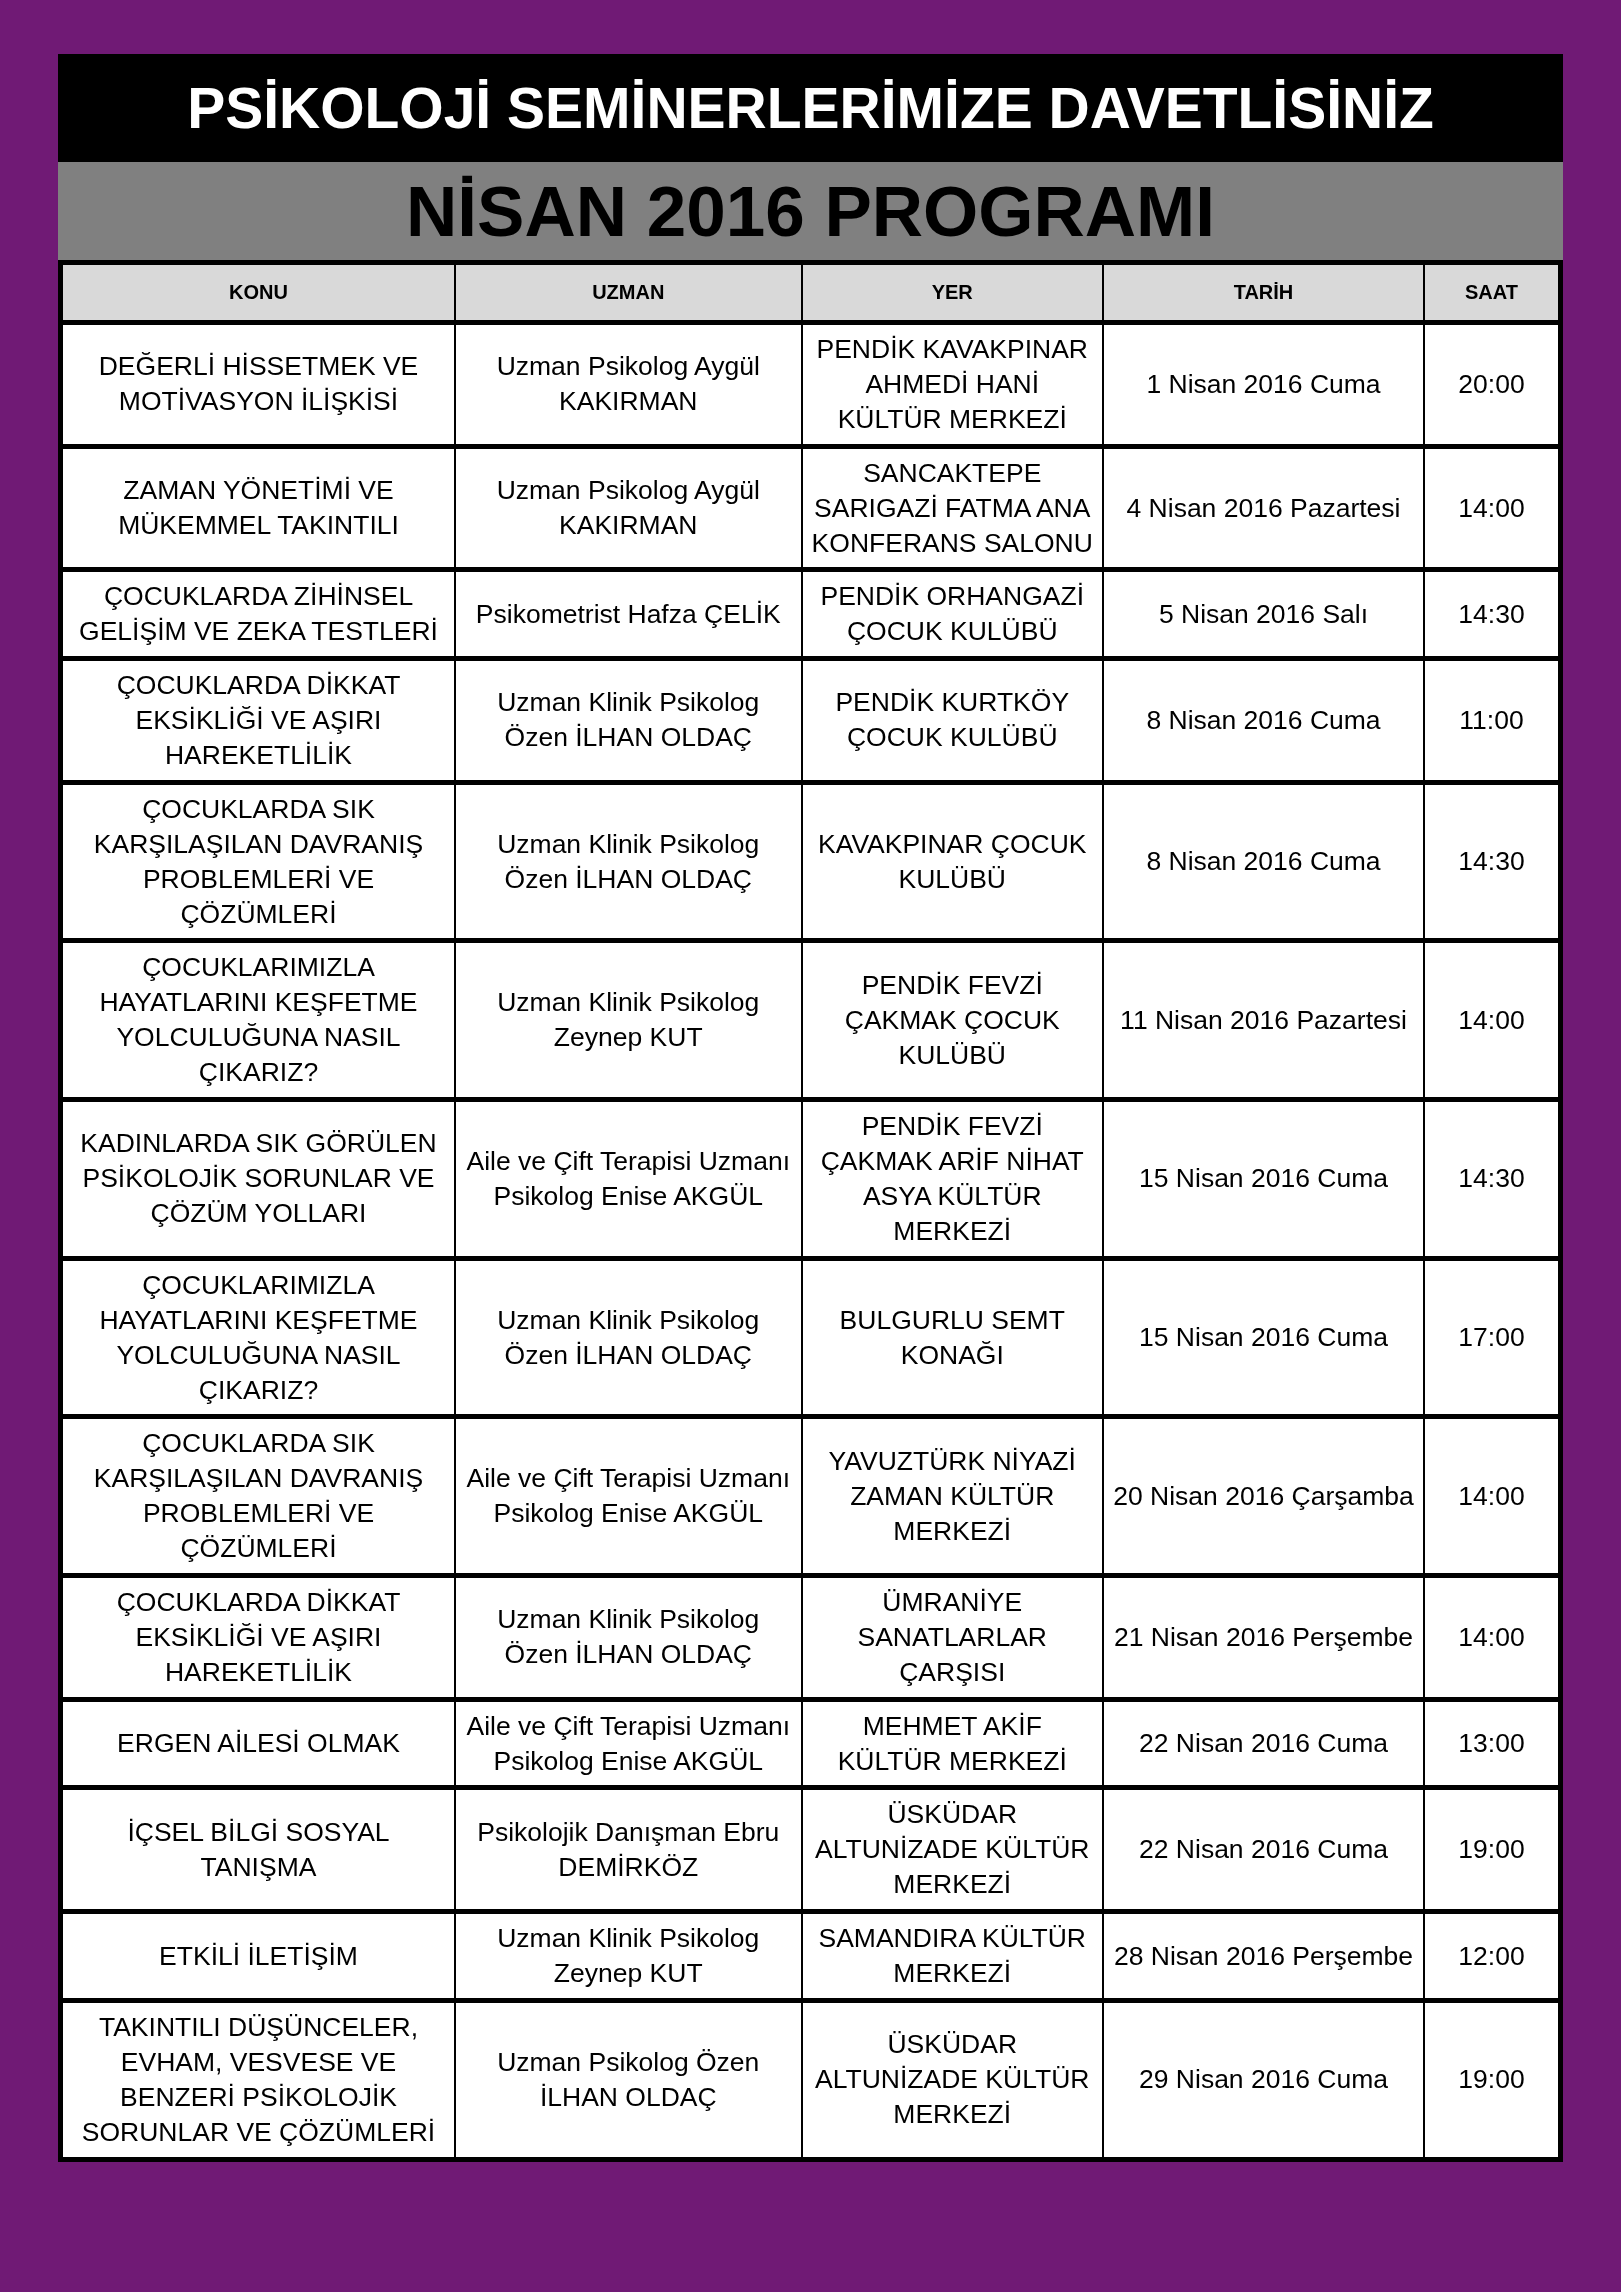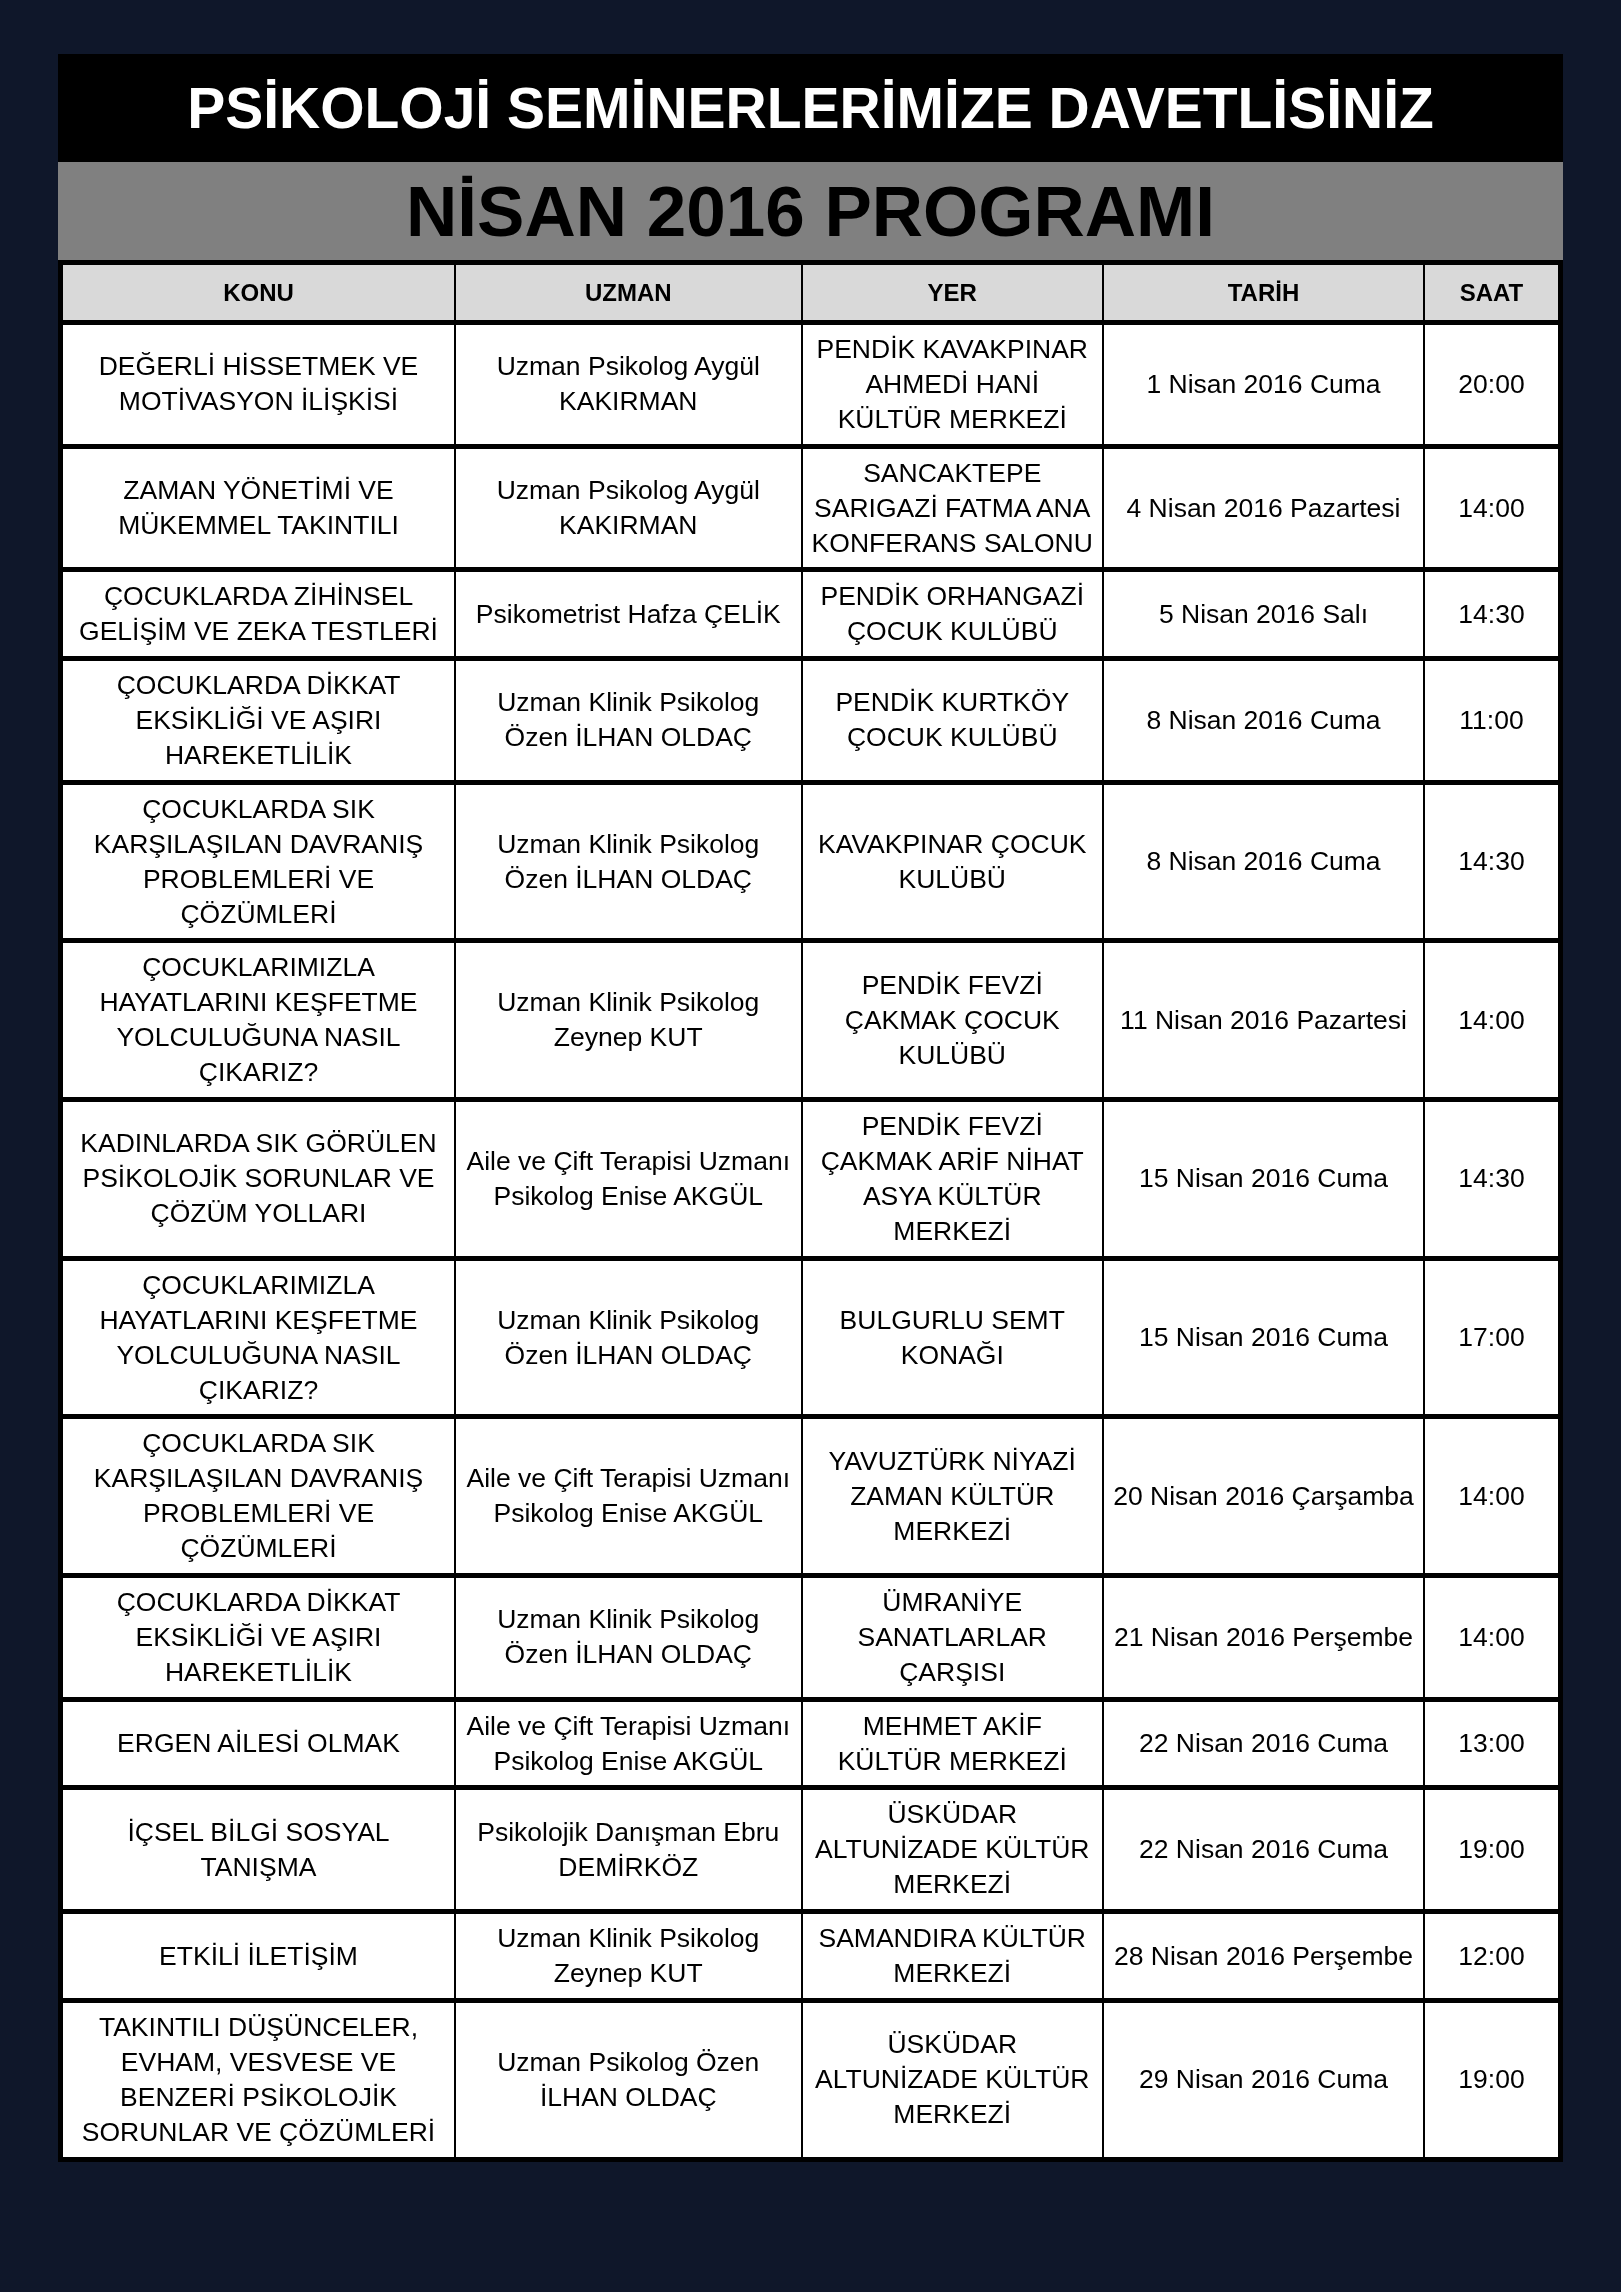--- a/index.html
+++ b/index.html
@@ -4,21 +4,21 @@
 <style>
   html, body {
     margin: 0;
     padding: 0;
     background: #ffffff;
     font-family: "Liberation Sans", sans-serif;
   }
   .page {
     width: 1621px;
     height: 2293px;
-    background: #0f172a;
+    background: #701a75;
     box-sizing: border-box;
     padding: 54px 58px 0 58px;
   }
   .banner {
     width: 100%;
     display: flex;
     align-items: center;
     justify-content: center;
     text-align: center;
     box-sizing: border-box;
@@ -40,21 +40,21 @@
   }
   table.program {
     width: 100%;
     border-collapse: collapse;
     border: 5.9px solid #000000;
     table-layout: fixed;
   }
   table.program th {
     background: #d9d9d9;
     color: #000000;
-    font-size: 24px;
+    font-size: 20px;
     font-weight: bold;
     height: 51px;
     border: 2px solid #000000;
     border-bottom: 5.9px solid #000000;
     text-align: center;
     vertical-align: middle;
     padding: 2px 5.9px;
   }
   table.program td {
     border: 2px solid #000000;

